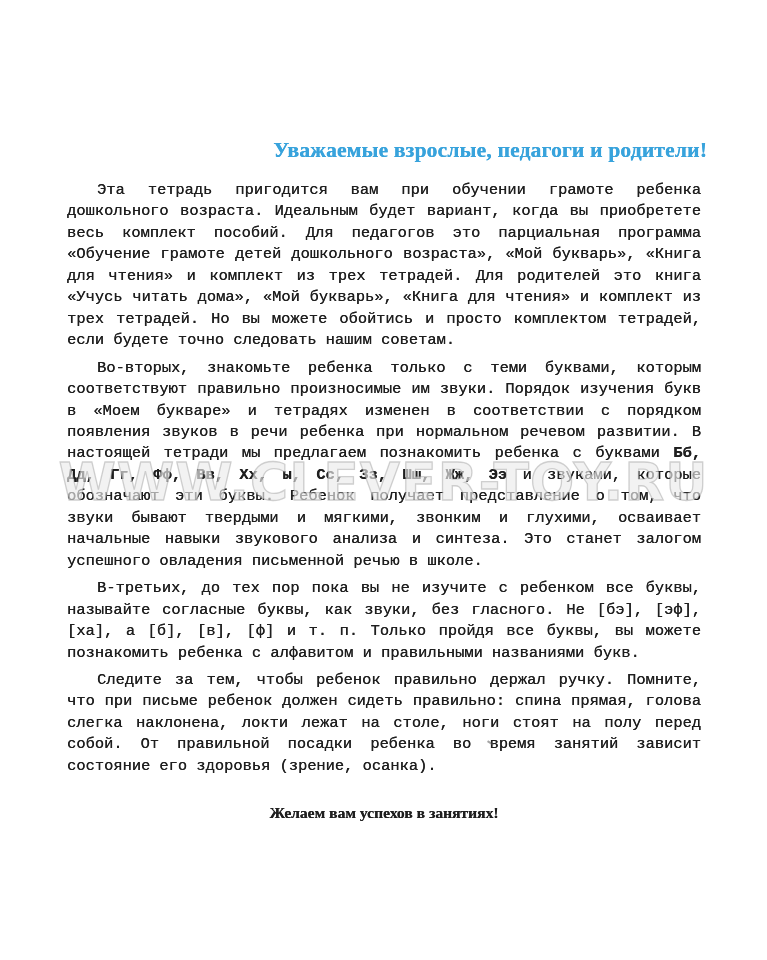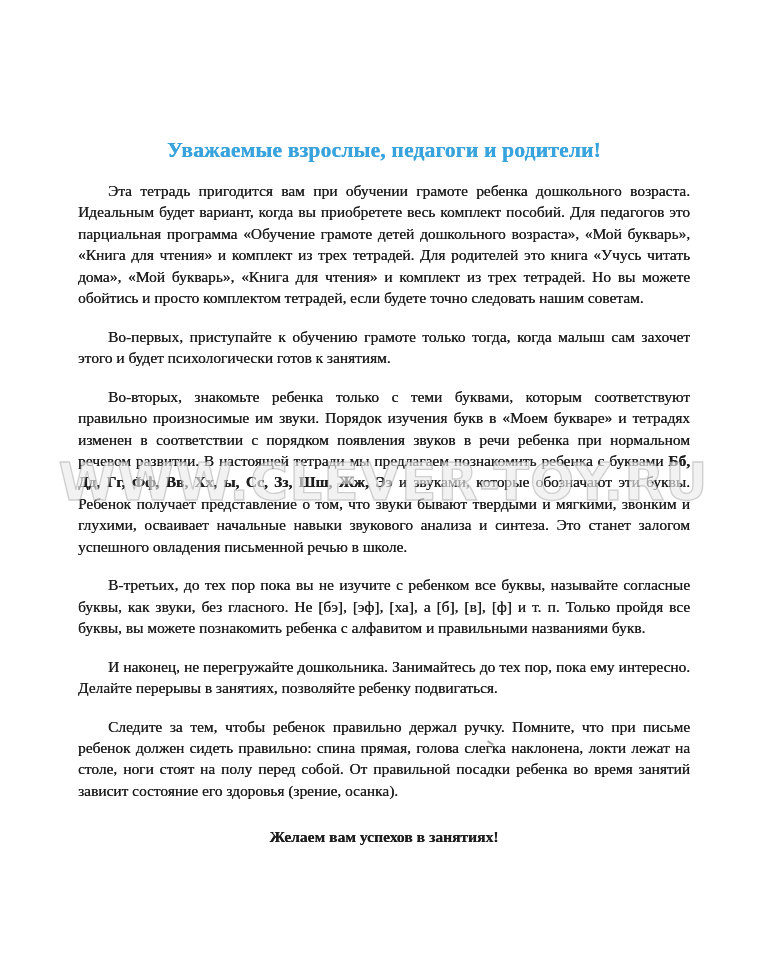--- a/index.html
+++ b/index.html
@@ -16,36 +16,37 @@
     font-family: "Liberation Serif", serif;
   }
   #content {
     position: absolute;
     left: 61px;
     top: 138px;
     width: 646px;
   }
   h1.doc-title {
     margin: 0 0 17px 0;
-    text-align: center;
+    text-align: right;
     font-size: 21.5px;
     font-weight: bold;
     letter-spacing: 0.2px;
     color: #38a3dc;
     font-family: "Liberation Serif", serif;
     text-shadow: 0.3px 0 0 currentColor;
   }
   .body-text p {
-    margin: 17px;
+    margin: 6px;
     font-size: 15.4px;
     line-height: 21.45px;
     text-align: justify;
     text-indent: 30px;
     color: #1f1f1f;
     text-shadow: 0.25px 0 0 currentColor;
+    font-family: Liberation Mono, monospace;
   }
   .body-text p span.b {
     font-weight: bold;
   }
   p.closing {
     margin: 27px 0 10px 0;
     text-align: center;
     text-indent: 0;
     font-size: 15.6px;
     font-weight: bold;
@@ -87,24 +88,22 @@
 <div id="page">
 
   <div class="watermark">WWW.CLEVER-TOY.RU</div>
 
   <div id="content">
 
     <h1 class="doc-title">Уважаемые взрослые, педагоги и родители!</h1>
 
     <div class="body-text">
       <p><span>Эта тетрадь пригодится вам при обучении грамоте ребенка дошкольного возраста. Идеальным будет вариант, когда вы приобретете весь комплект пособий. Для педагогов это парциальная программа «Обучение грамоте детей дошкольного возраста», «Мой букварь», «Книга для чтения» и комплект из трех тетрадей. Для родителей это книга «Учусь читать дома», «Мой букварь», «Книга для чтения» и комплект из трех тетрадей. Но вы можете обойтись и просто комплектом тетрадей, если будете точно следовать нашим советам.</span></p>
-      <p><span>Во-первых, приступайте к обучению грамоте только тогда, когда малыш сам захочет этого и будет психологически готов к занятиям.</span></p>
       <p><span>Во-вторых, знакомьте ребенка только с теми буквами, которым соответствуют правильно произносимые им звуки. Порядок изучения букв в «Моем букваре» и тетрадях изменен в соответствии с порядком появления звуков в речи ребенка при нормальном речевом развитии. В настоящей тетради мы предлагаем познакомить ребенка с буквами </span><span class="b">Бб, Дд, Гг, Фф, Вв, Хх, ы, Сс, Зз, Шш, Жж, Ээ</span><span> и звуками, которые обозначают эти буквы. Ребенок получает представление о том, что звуки бывают твердыми и мягкими, звонким и глухими, осваивает начальные навыки звукового анализа и синтеза. Это станет залогом успешного овладения письменной речью в школе.</span></p>
       <p><span>В-третьих, до тех пор пока вы не изучите с ребенком все буквы, называйте согласные буквы, как звуки, без гласного. Не [бэ], [эф], [ха], а [б], [в], [ф] и т. п. Только пройдя все буквы, вы можете познакомить ребенка с алфавитом и правильными названиями букв.</span></p>
-      <p><span>И наконец, не перегружайте дошкольника. Занимайтесь до тех пор, пока ему интересно. Делайте перерывы в занятиях, позволяйте ребенку подвигаться.</span></p>
       <p><span>Следите за тем, чтобы ребенок правильно держал ручку. Помните, что при письме ребенок должен сидеть правильно: спина прямая, голова слегка наклонена, локти лежат на столе, ноги стоят на полу перед собой. От правильной посадки ребенка во время занятий зависит состояние его здоровья (зрение, осанка).</span></p>
     </div>
 
     <p class="closing">Желаем вам успехов в занятиях!</p>
 
   </div>
 
   <div class="stray-mark"></div>
 
 </div>

